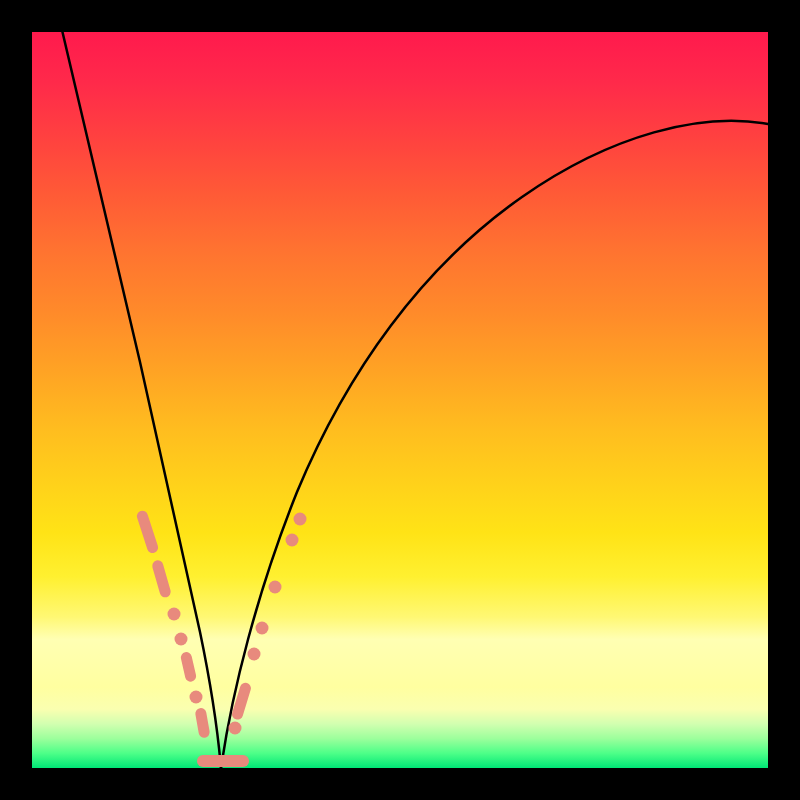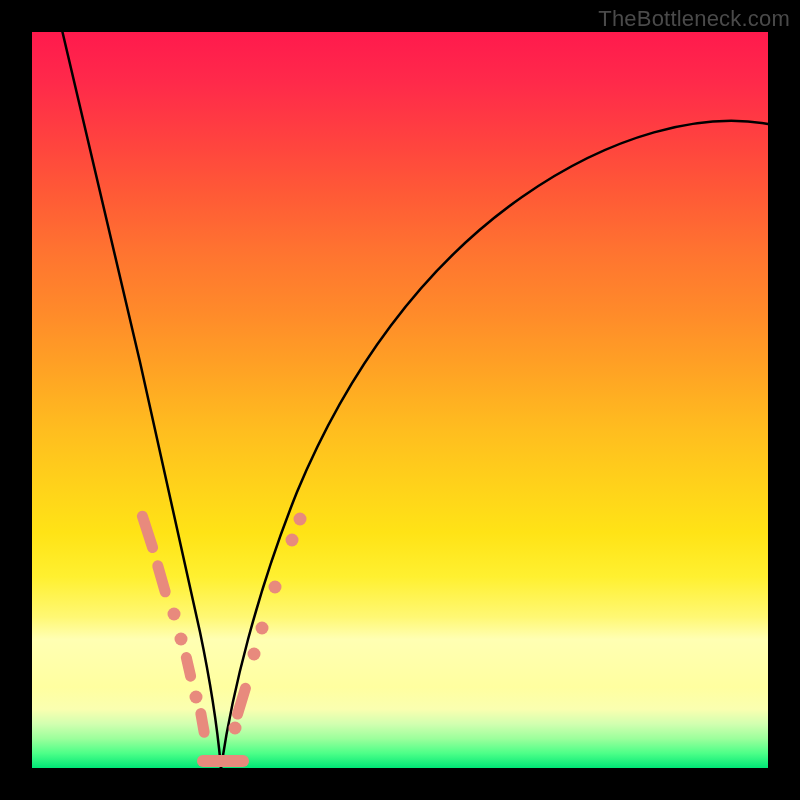--- a/index.html
+++ b/index.html
@@ -76,21 +76,20 @@
   }
   .pill {
     fill: #e88a7d;
     stroke: none;
   }
 </style>
 </head>
 <body>
 
 <div class="frame">
-  <div class="watermark">TheBottleneck.com</div>
   <div class="plot">
     <svg class="curves" viewBox="0 0 736 736">
 
       <path class="curve" d="M 30 -2
            C 50 80, 78 200, 108 330
            C 128 420, 148 510, 168 600
            C 178 648, 185 690, 189 736"></path>
 
       <path class="curve" d="M 189 736
            C 200 660, 225 560, 265 460

